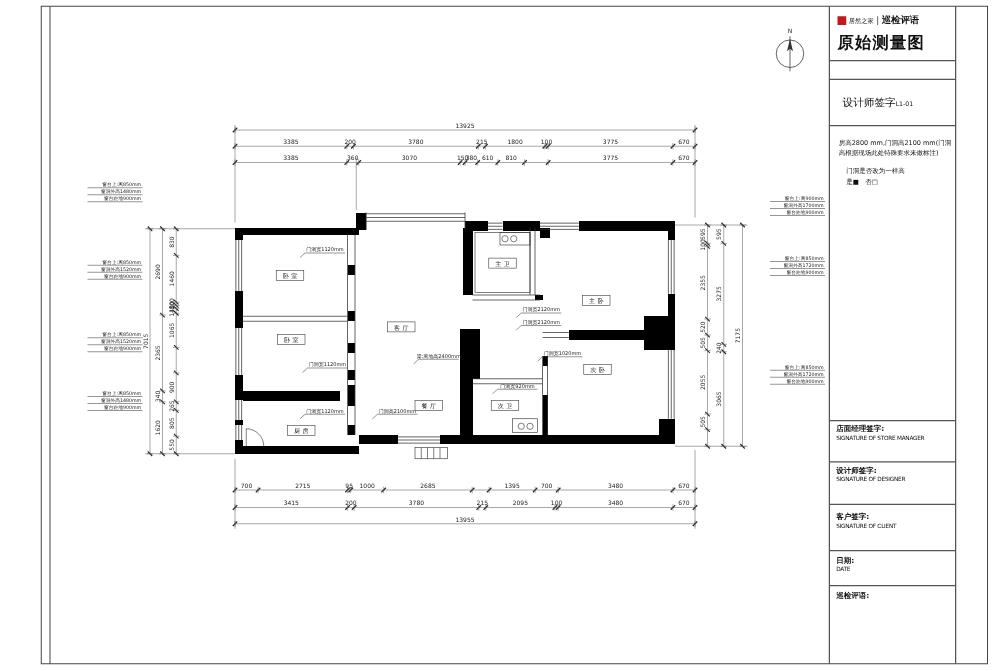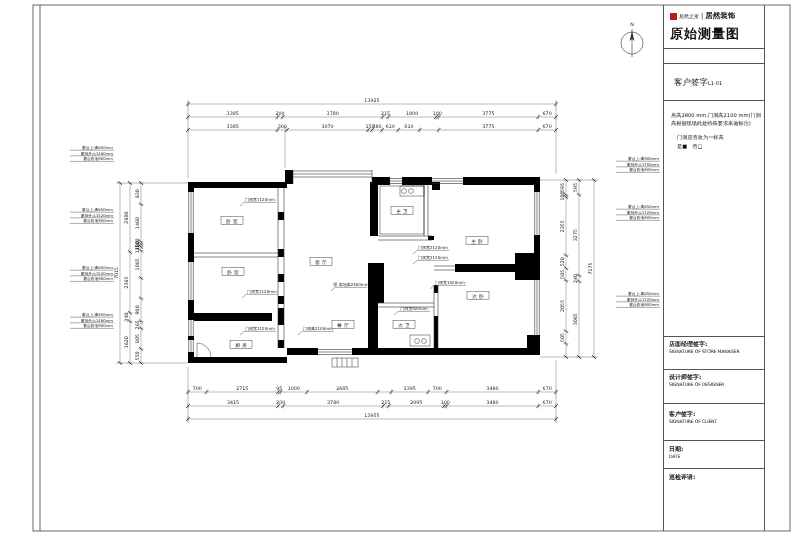--- a/index.html
+++ b/index.html
@@ -603,26 +603,26 @@
   <div class="tb-div" style="top:331px"></div>
   <div class="tb-div" style="top:364px"></div>
   <div class="tb-div" style="top:398px"></div>
   <div class="tb-div" style="top:435px"></div>
   <div class="tb-div" style="top:463px"></div>
 
   <div class="brand-row">
     <span class="brand-sq"></span>
     <span class="brand-small">居然之家</span>
     <span class="brand-bar">|</span>
-    <span class="brand-bold">居然装饰</span>
+    <span class="brand-bold">巡检评语</span>
   </div>
   <div class="brand-main">原始测量图</div>
 
   <div class="draw-title">
-    <span>客户签字</span><span class="draw-no">L1-01</span>
+    <span>设计师签字</span><span class="draw-no">L1-01</span>
   </div>
 
   <div class="note">
     <div>房高2800 mm,门洞高2100 mm(门洞</div>
     <div>高根据现场此处特殊要求来做标注)</div>
   </div>
   <div class="note2">
     <div>门洞是否改为一样高</div>
     <div>是■　否□</div>
   </div>

